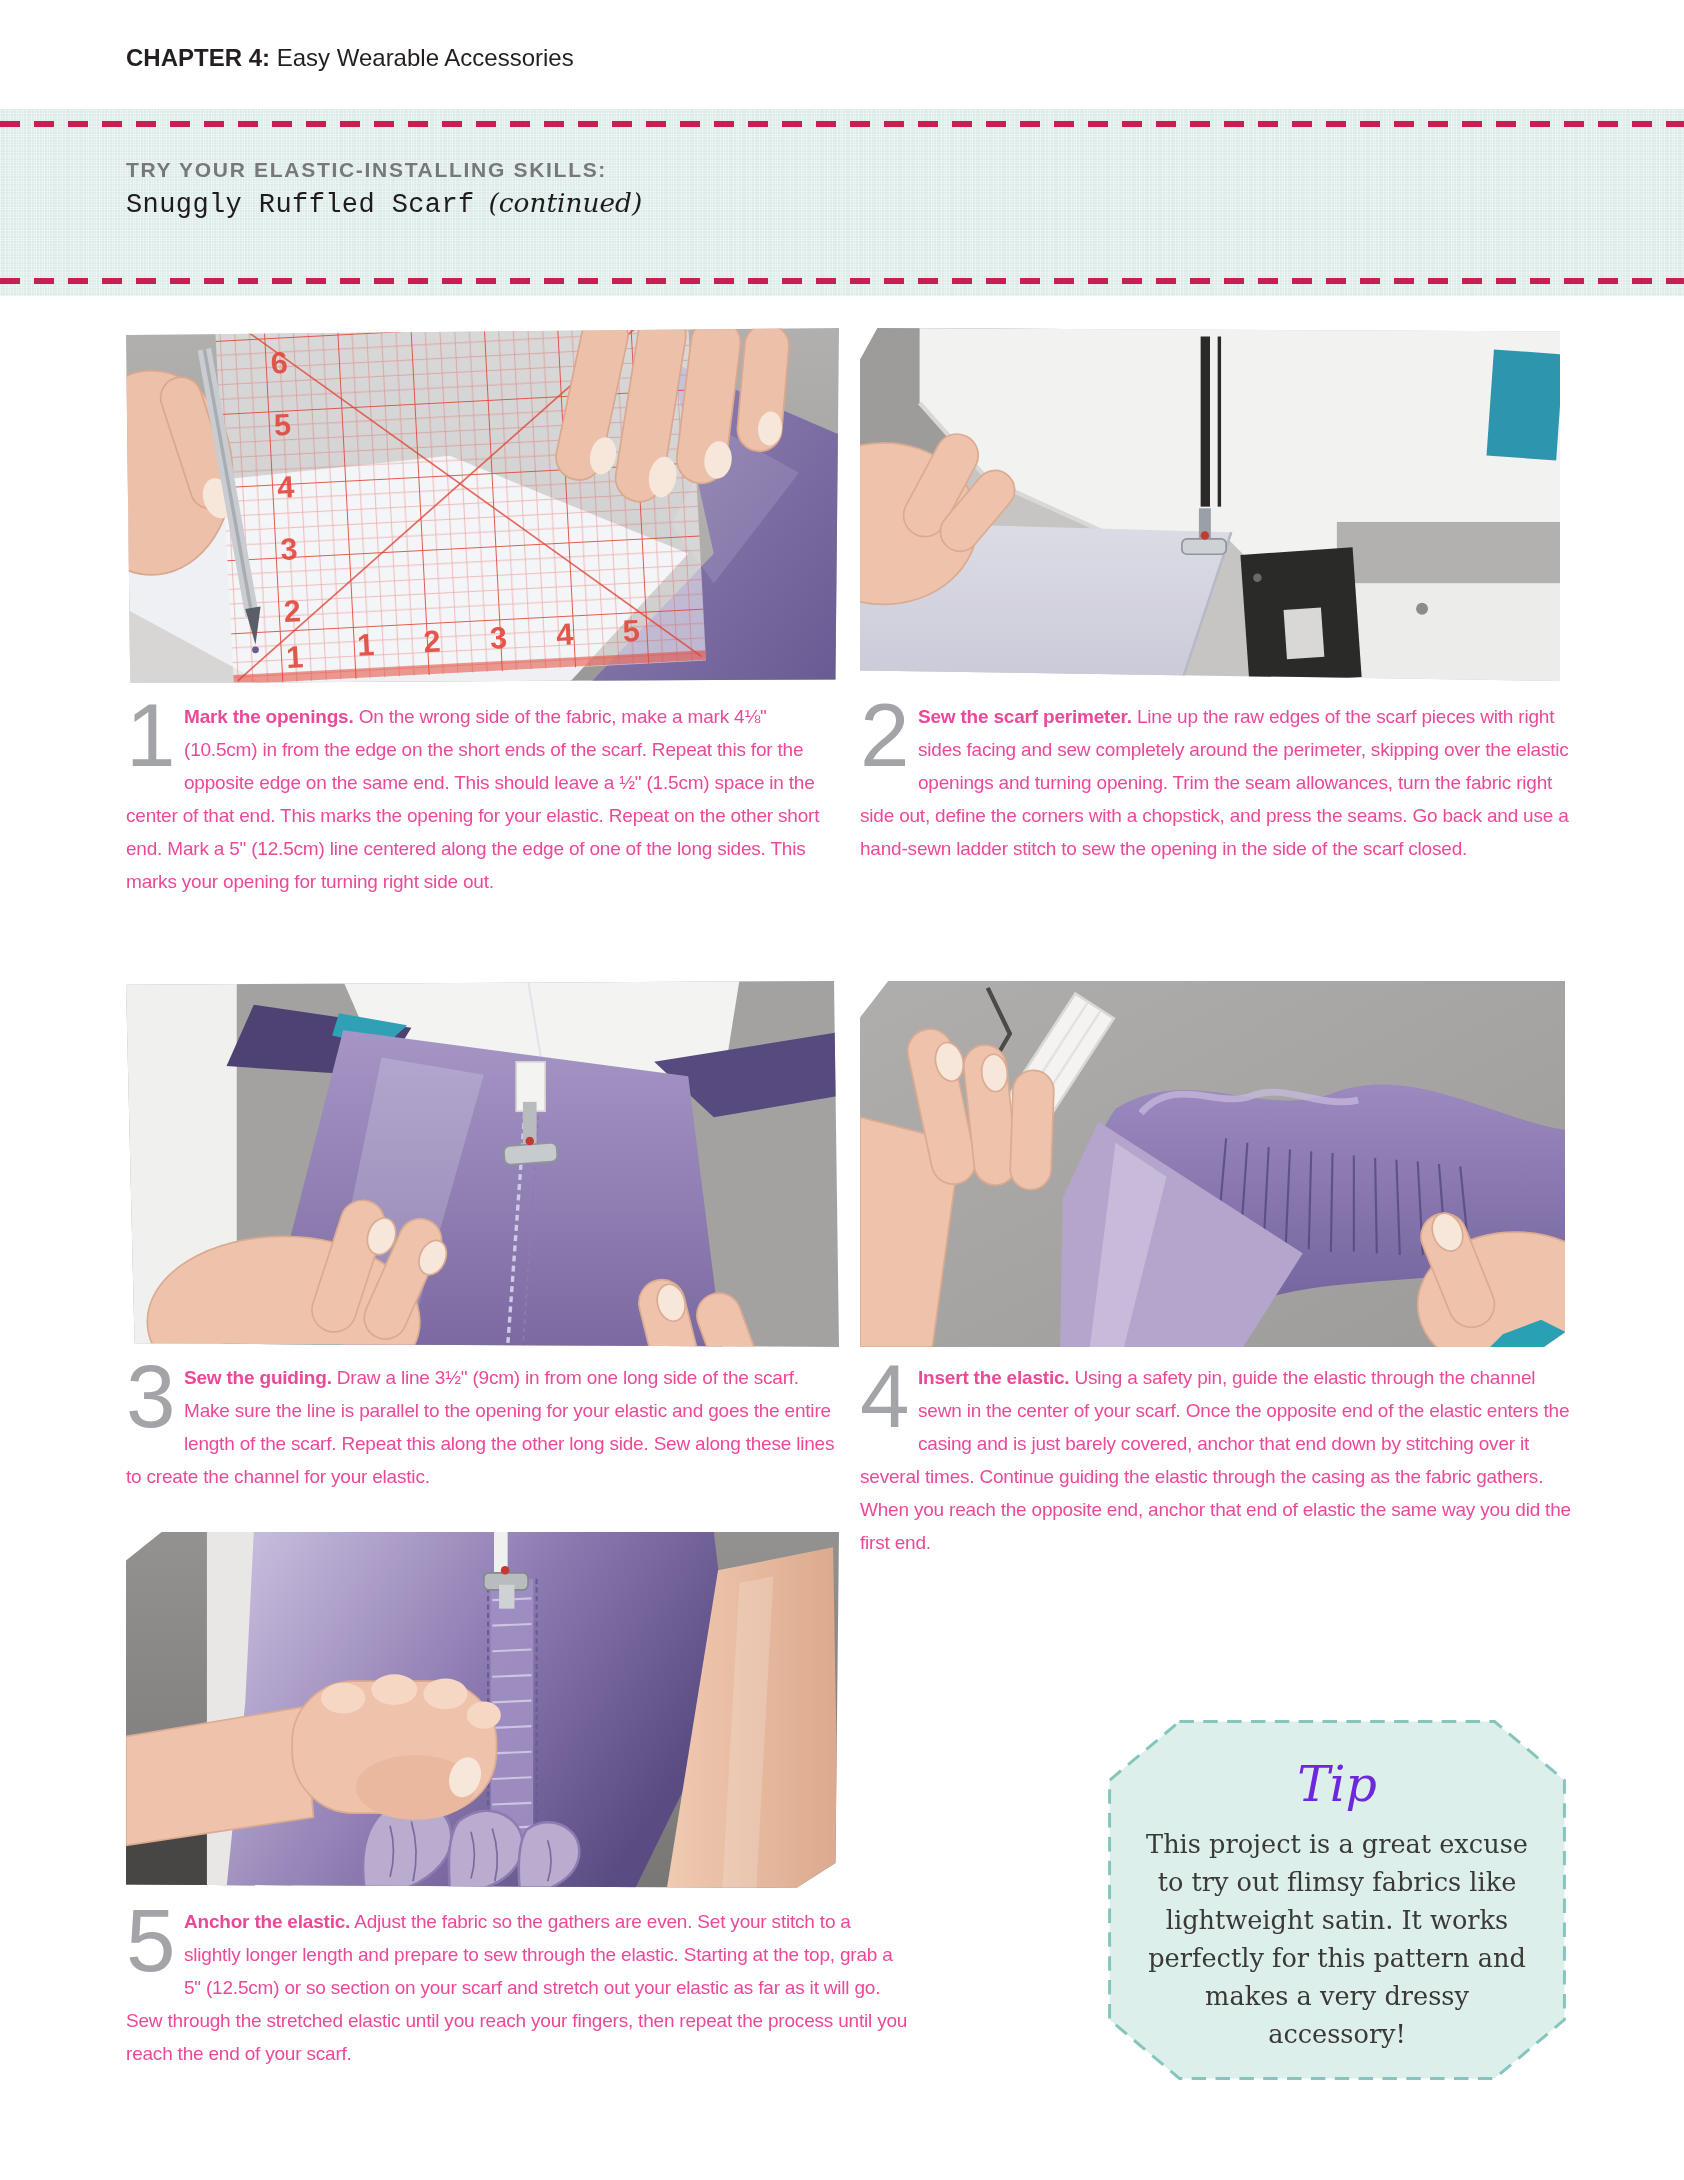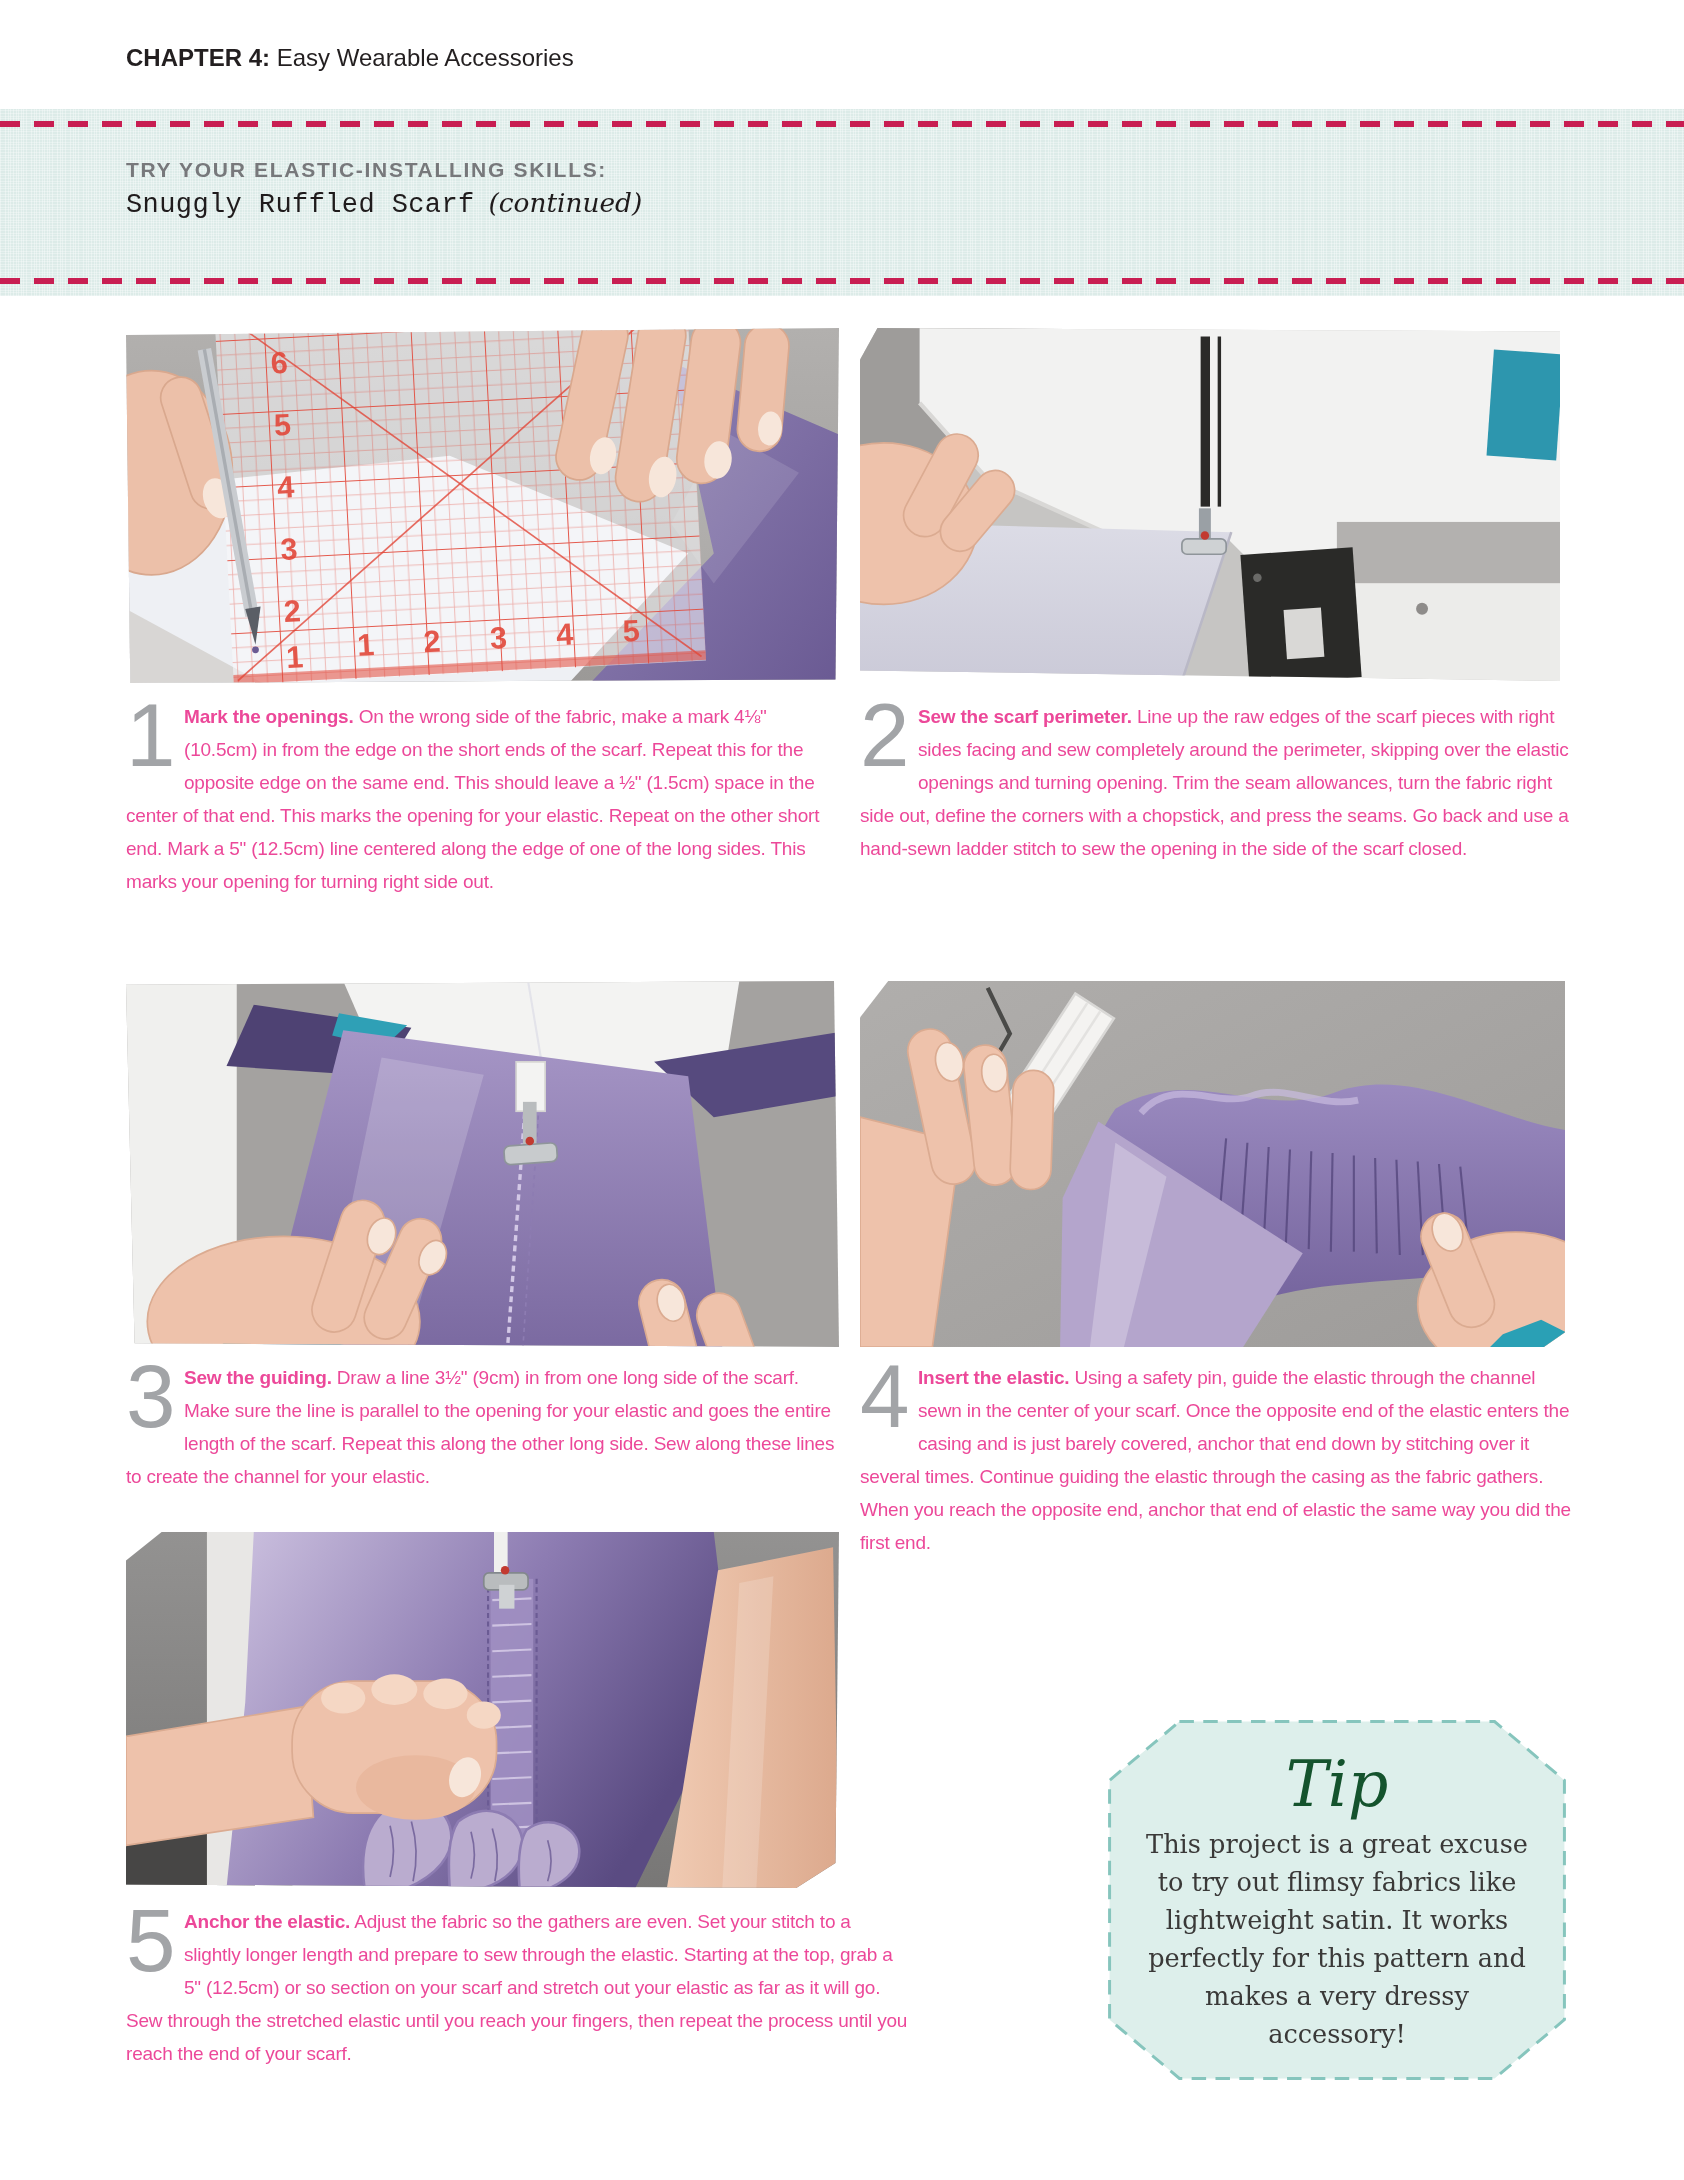--- a/index.html
+++ b/index.html
@@ -36,21 +36,21 @@
   
   .step{position:absolute;}
   .step-num{float:left;width:58px;height:68px;font-size:89px;line-height:70px;color:#a2a4a7;}
   .step-text{margin:0;font-size:19px;line-height:33px;letter-spacing:-0.2px;color:#ec4899;}
   .step-text b{font-weight:bold;}
 
   
   .tip{position:absolute;left:1107px;top:1719px;width:460px;height:362px;}
   .tip svg{position:absolute;left:0;top:0;width:100%;height:100%;}
   .tip-content{position:absolute;left:31px;right:31px;top:36px;text-align:center;}
-  .tip-title{font-family:"DejaVu Serif",serif;font-style:italic;font-size:63px;color:#14532d;line-height:60px;text-align:center;}
+  .tip-title{font-family:"DejaVu Serif",serif;font-style:italic;font-size:49px;color:#6d28d9;line-height:60px;text-align:center;}
   .tip-body{font-family:"DejaVu Serif",serif;font-size:25.6px;line-height:38px;color:#3a3938;margin-top:10.2px;}
 
   
   .footer{position:absolute;left:37px;top:2102px;display:flex;align-items:baseline;}
   .page-num{font-size:26.4px;color:#2b2a29;}
   .brand{margin-left:58px;display:flex;align-items:baseline;}
   .brand-prefix{font-size:26.4px;color:#2b2a29;}
   .brand-script{font-family:"DejaVu Serif",serif;font-style:italic;font-size:36px;color:#2b2a29;margin-left:8.5px;}
   .brand-suffix{font-family:"DejaVu Serif",serif;font-weight:bold;font-size:26.4px;color:#2b2a29;margin-left:12px;letter-spacing:0.4px;}
 </style>

